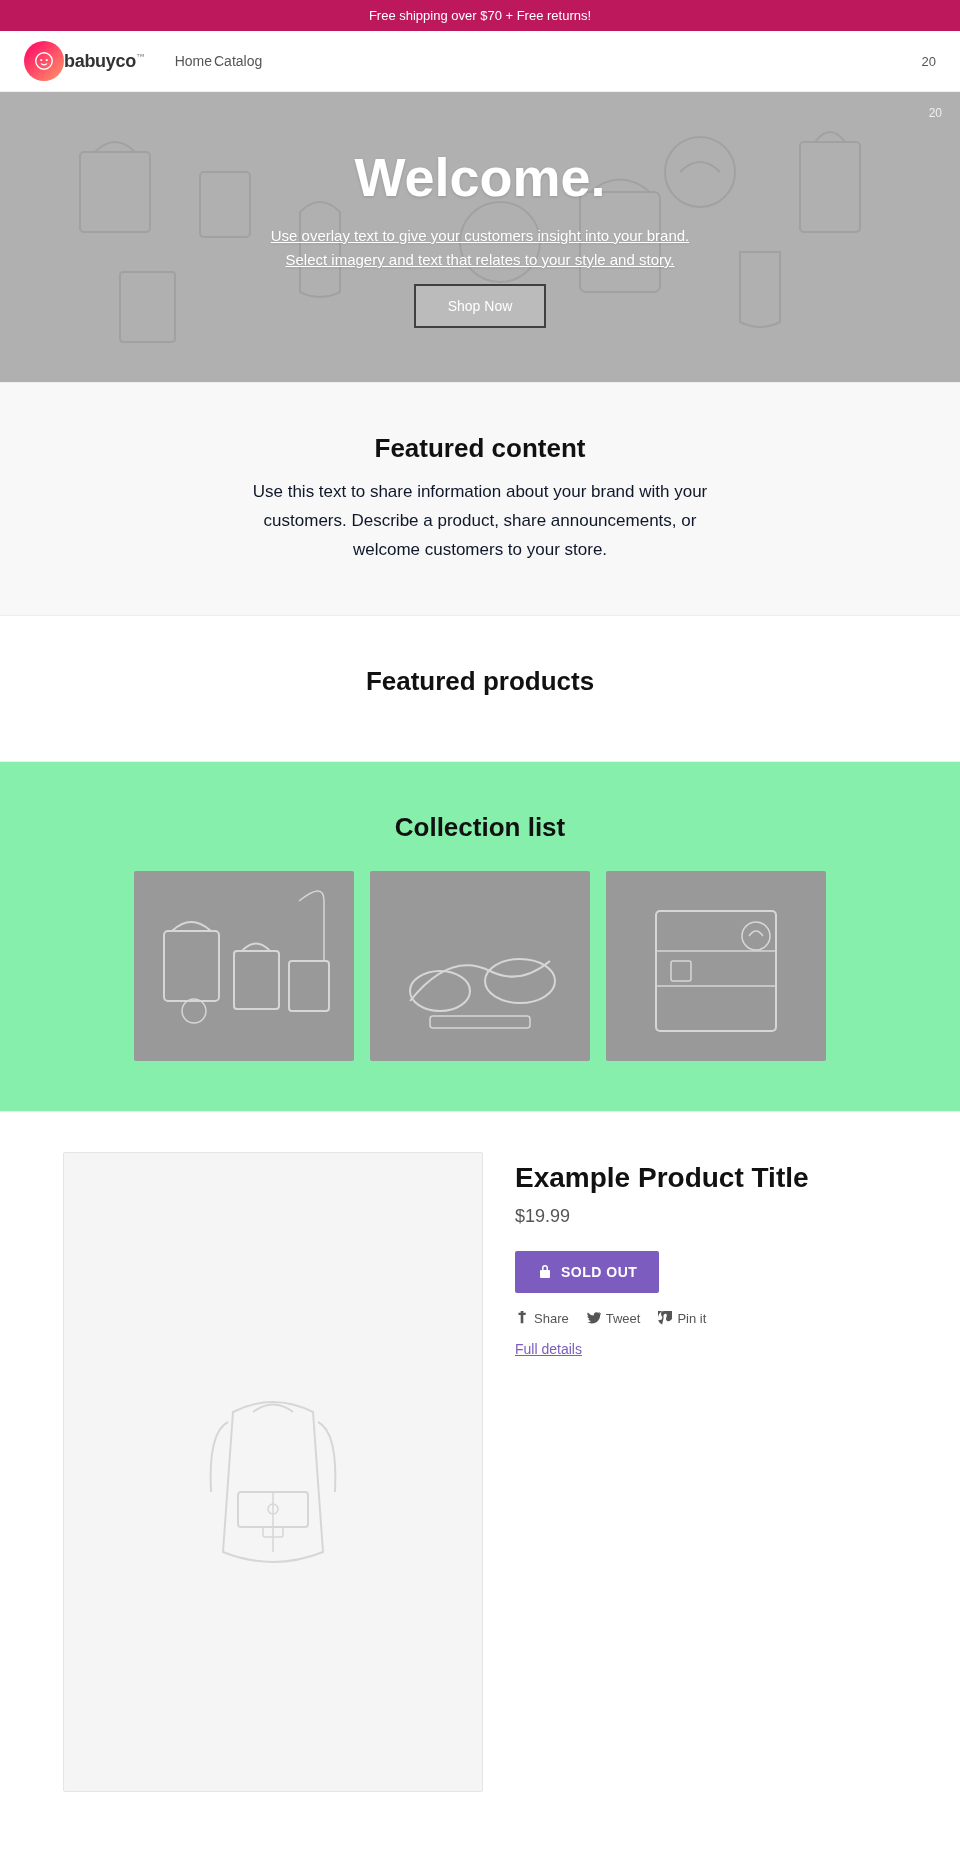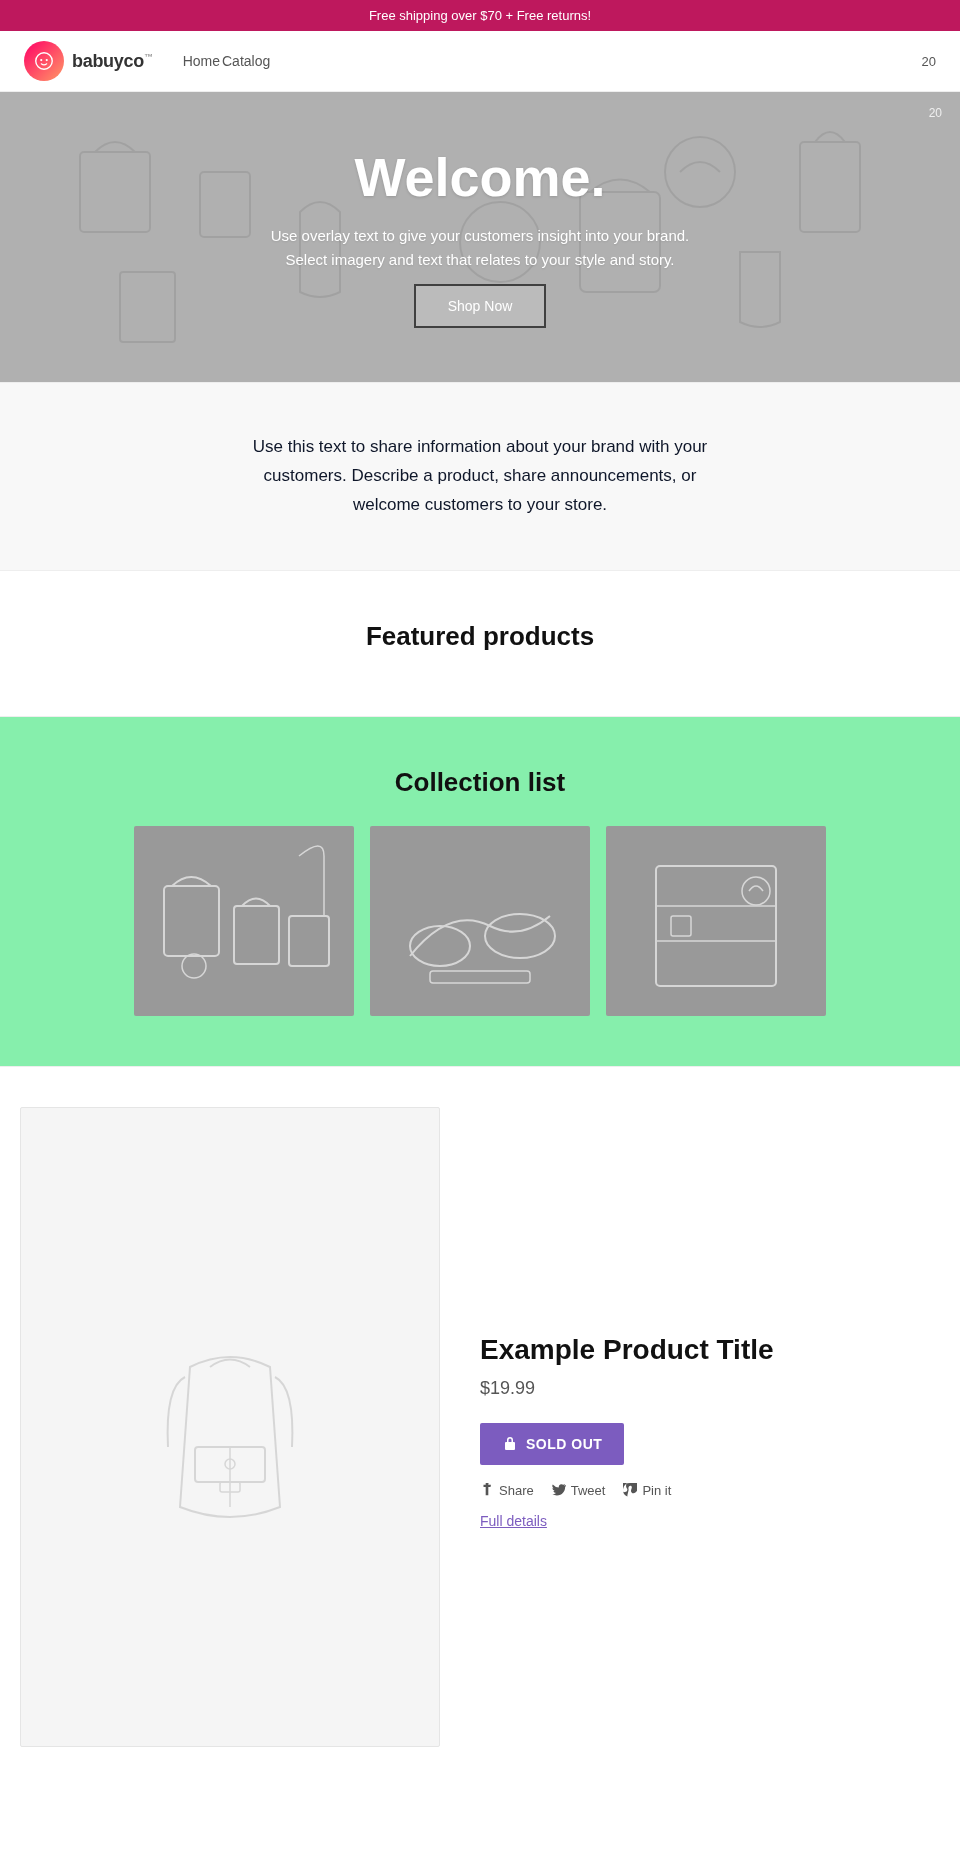--- a/index.html
+++ b/index.html
@@ -19,21 +19,20 @@
       display: flex;
       align-items: center;
       padding: 10px 24px;
       background: #fff;
       border-bottom: 1px solid #eee;
       position: relative;
     }
     .logo-wrap {
       display: flex;
       align-items: center;
-      gap: 8px;
       text-decoration: none;
       color: #333;
     }
     .logo-circle {
       width: 40px;
       height: 40px;
       border-radius: 50%;
       background: linear-gradient(135deg, #f06, #f96);
       display: flex;
       align-items: center;
@@ -103,20 +102,21 @@
       margin-bottom: 16px;
       text-shadow: 0 1px 3px rgba(0,0,0,0.15);
     }
     .hero-subtitle {
       font-size: 15px;
       color: #fff;
       max-width: 420px;
       margin: 0 auto 12px;
       line-height: 1.6;
       text-shadow: 0 1px 2px rgba(0,0,0,0.1);
+      text-decoration: underline;
     }
     .hero-btn {
       display: inline-block;
       border: 2px solid #404040;
       color: #fff;
       background: rgba(255,255,255,0.15);
       padding: 12px 32px;
       font-size: 14px;
       cursor: pointer;
       text-decoration: none;
@@ -191,26 +191,26 @@
       flex-shrink: 0;
     }
     .collection-item svg {
       width: 100%;
       height: 100%;
       opacity: 0.6;
     }
 
     
     .product-section {
-      padding: 40px 20px 60px;
+      padding: 40px 63px 60px;
       max-width: 960px;
       margin: 0 auto;
       display: flex;
-      gap: 40px;
-      align-items: center;
+      gap: 32px;
+      align-items: flex-start;
     }
     .product-image-wrap {
       flex: 0 0 420px;
       background: #f5f5f5;
       border: 1px solid #e5e5e5;
       border-radius: 2px;
       height: 640px;
       display: flex;
       align-items: center;
       justify-content: center;
@@ -324,20 +324,21 @@
   </div>
   <span class="hero-count">20</span>
   <div class="hero-content">
     <h1 class="hero-title">Welcome.</h1>
     <p class="hero-subtitle">Use overlay text to give your customers insight into your brand. Select imagery and text that relates to your style and story.</p>
     <a class="hero-btn" href="#">Shop Now</a>
   </div>
 </section>
 
 <section class="featured-content">
+  <h2 class="section-title">Featured content</h2>
   <p class="section-body">Use this text to share information about your brand with your customers. Describe a product, share announcements, or welcome customers to your store.</p>
 </section>
 
 <section class="featured-products">
   <h2 class="section-title">Featured products</h2>
 </section>
 
 <section class="collection-list">
   <h2 class="section-title">Collection list</h2>
   <div class="collection-grid">

